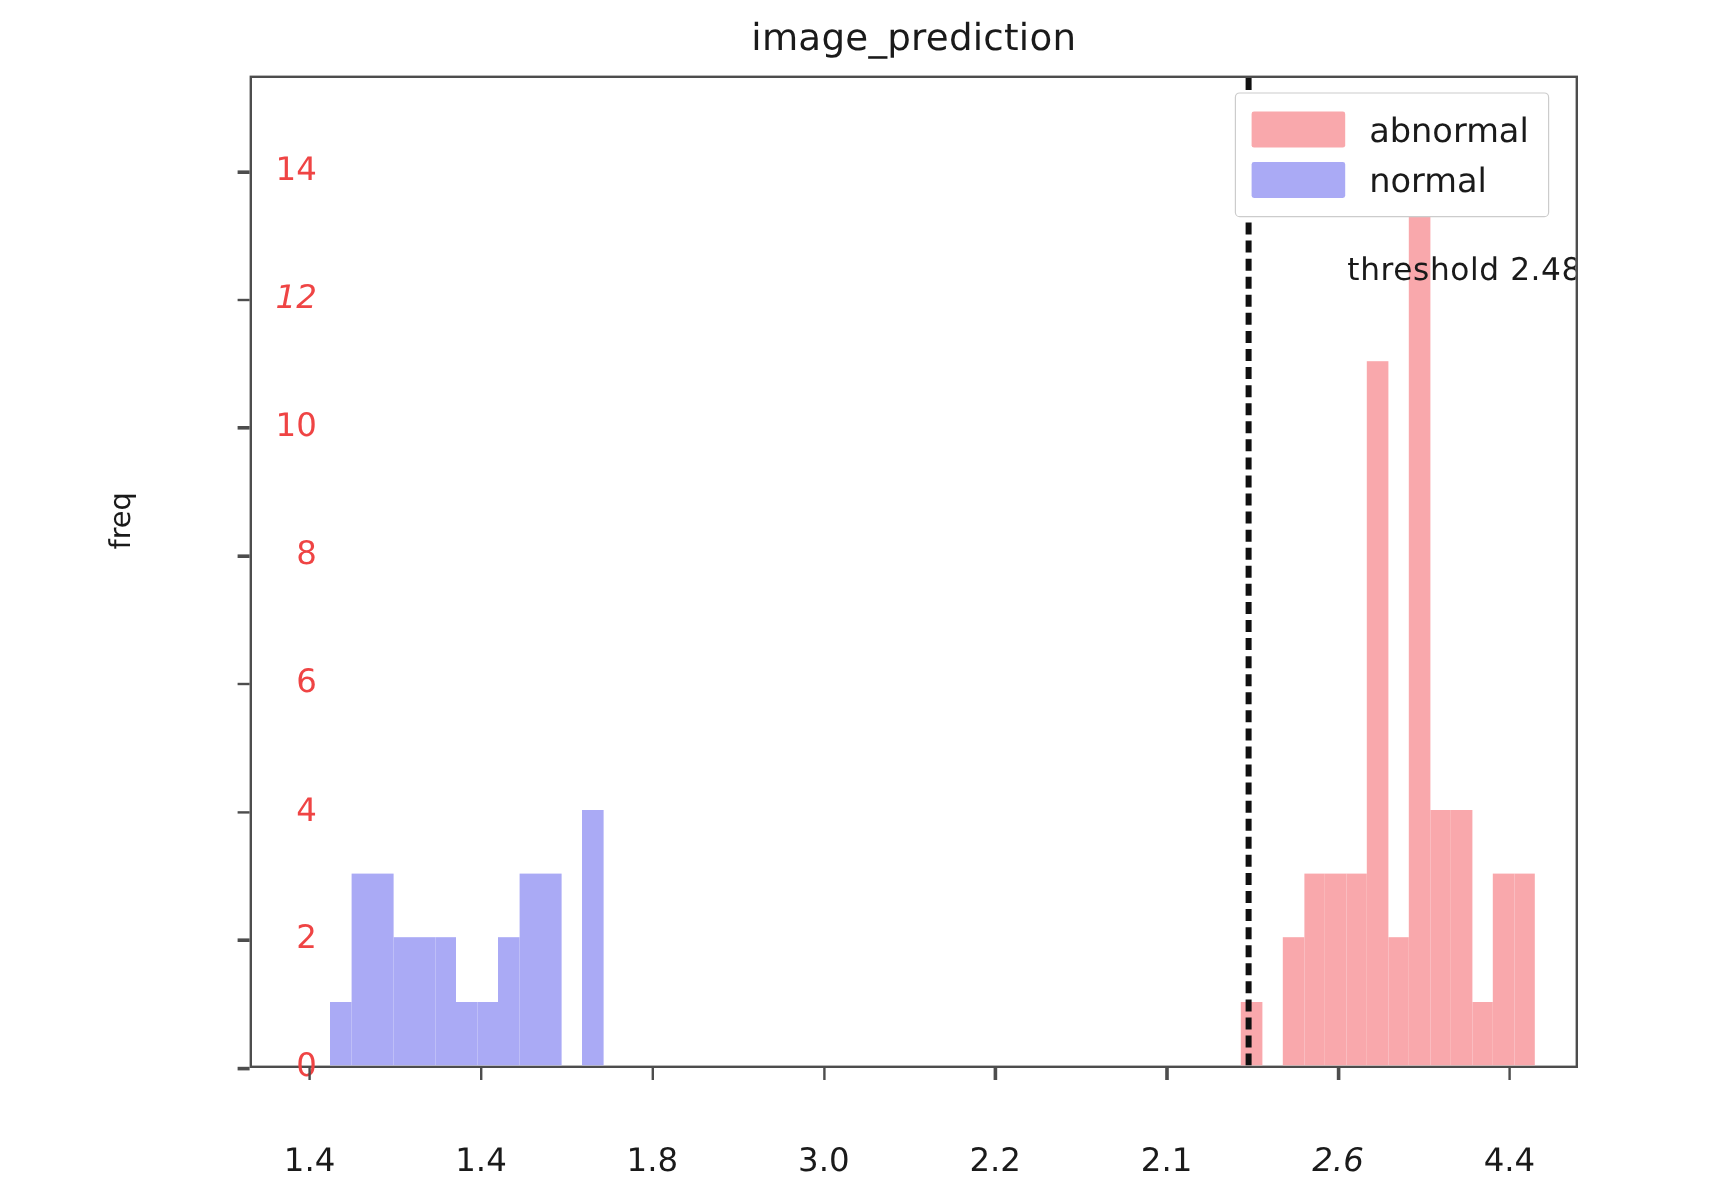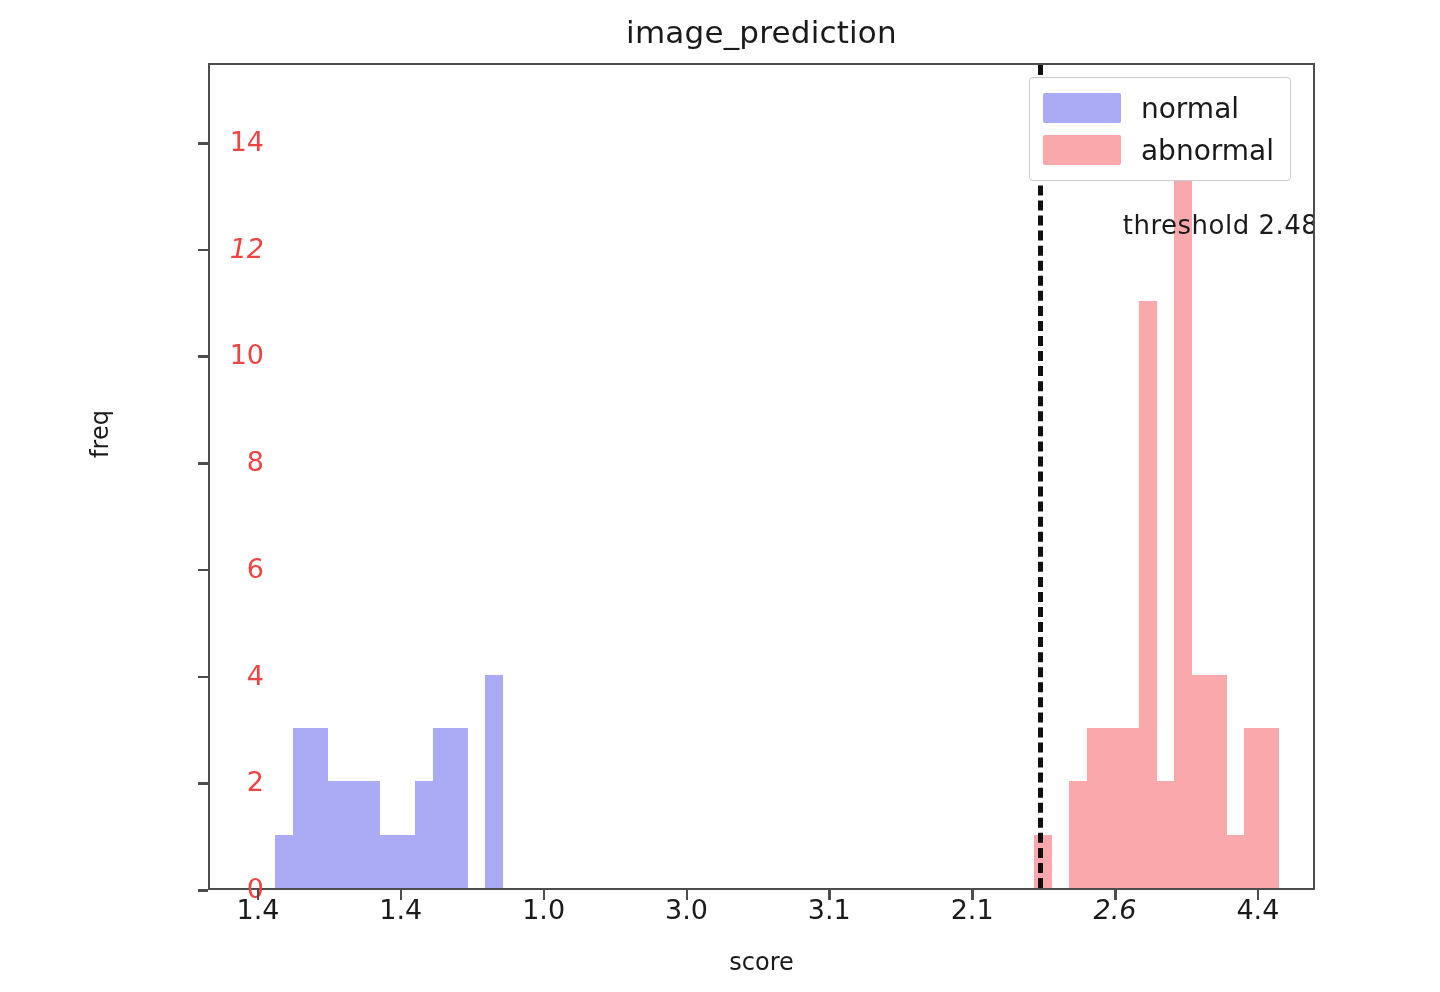--- a/index.html
+++ b/index.html
@@ -89,21 +89,21 @@
     right:1204px;
     width:60px;text-align:right;
     font-size:27px;color:#ef4444;
   }
   .xtick-mark{
     position:absolute;
     top:890px;width:2.5px;height:10px;background:#4d4d4d;
   }
   .xtick-label{
     position:absolute;
-    top:894px;width:120px;margin-left:-60px;
+    top:952px;width:120px;margin-left:-60px;
     text-align:center;
     font-size:27px;color:#1a1a1a;
   }
 
   
   #xlabel{
     position:absolute;
     left:208px;top:948px;width:1107px;
     text-align:center;font-size:24px;color:#1a1a1a;
   }
@@ -150,26 +150,26 @@
         <div class="bar abnormal" style="left: 999.157px; width: 17.4977px; height: 213.419px; background: rgb(249, 168, 172);"></div>
         <div class="bar abnormal" style="left: 1016.65px; width: 17.4977px; height: 53.3548px; background: rgb(249, 168, 172);"></div>
         <div class="bar abnormal" style="left: 1034.15px; width: 17.4977px; height: 160.065px; background: rgb(249, 168, 172);"></div>
         <div class="bar abnormal" style="left: 1051.65px; width: 17.4977px; height: 160.065px; background: rgb(249, 168, 172);"></div>
       </div>
     <div id="threshold-line" style="left: 827.75px;"></div>
     <div id="threshold-label" style="left: 912.75px; top: 145px;">threshold  2.489</div>
 
     <div id="legend">
       <div class="legend-row">
+        <span class="legend-swatch abnormal"></span>
+        <span class="legend-text">abnormal</span>
+      </div>
+      <div class="legend-row">
         <span class="legend-swatch normal"></span>
         <span class="legend-text">normal</span>
-      </div>
-      <div class="legend-row">
-        <span class="legend-swatch abnormal"></span>
-        <span class="legend-text">abnormal</span>
       </div>
     </div>
   </div>
 
   <div id="axes-ticks">
       <div class="ytick-mark" style="top: 889px;"></div>
       <div class="ytick-label" style="top: 873px;">0</div>
       <div class="ytick-mark" style="top: 782.29px;"></div>
       <div class="ytick-label" style="top: 766.29px;">2</div>
       <div class="ytick-mark" style="top: 675.581px;"></div>
@@ -182,29 +182,28 @@
       <div class="ytick-label" style="top: 339.452px;">10</div>
       <div class="ytick-mark" style="top: 248.742px;"></div>
       <div class="ytick-label" style="top: 232.742px; font-style: italic;">12</div>
       <div class="ytick-mark" style="top: 142.032px;"></div>
       <div class="ytick-label" style="top: 126.032px;">14</div>
       <div class="xtick-mark" style="left: 256.994px;"></div>
       <div class="xtick-label" style="left: 257.994px;">1.4</div>
       <div class="xtick-mark" style="left: 399.832px;"></div>
       <div class="xtick-label" style="left: 400.832px;">1.4</div>
       <div class="xtick-mark" style="left: 542.671px;"></div>
-      <div class="xtick-label" style="left: 543.671px;">1.0</div>
+      <div class="xtick-label" style="left: 543.671px;">1.8</div>
       <div class="xtick-mark" style="left: 685.51px;"></div>
       <div class="xtick-label" style="left: 686.51px;">3.0</div>
       <div class="xtick-mark" style="left: 828.348px;"></div>
-      <div class="xtick-label" style="left: 829.348px;">3.1</div>
+      <div class="xtick-label" style="left: 829.348px;">2.2</div>
       <div class="xtick-mark" style="left: 971.187px;"></div>
       <div class="xtick-label" style="left: 972.187px;">2.1</div>
       <div class="xtick-mark" style="left: 1114.03px;"></div>
       <div class="xtick-label" style="left: 1115.03px; font-style: italic;">2.6</div>
       <div class="xtick-mark" style="left: 1256.86px;"></div>
       <div class="xtick-label" style="left: 1257.86px;">4.4</div>
     </div>
 
-  <div id="xlabel">score</div>
   <div id="ylabel">freq</div>
 
 </div>
 
 </body></html>

